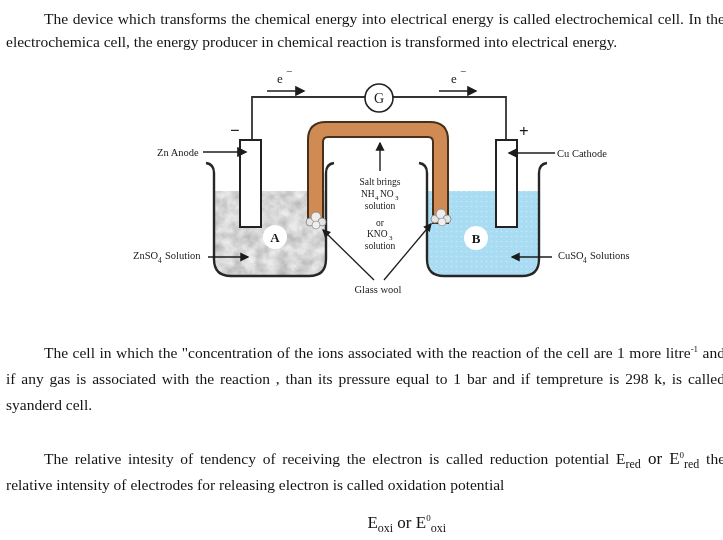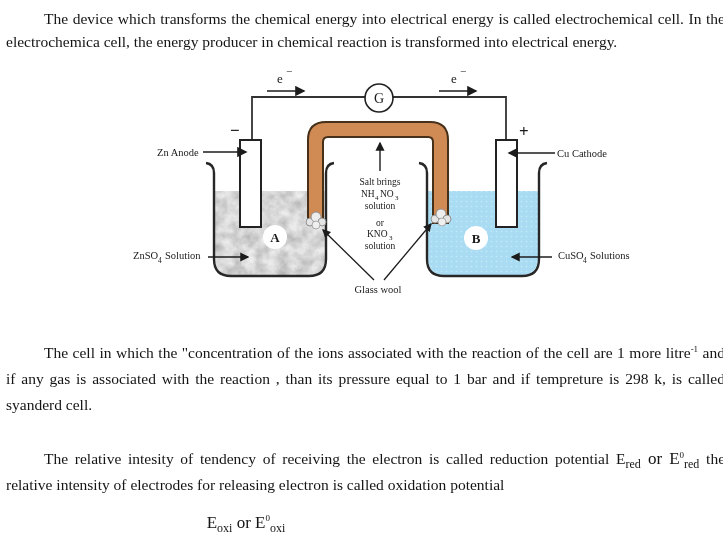--- a/index.html
+++ b/index.html
@@ -3,21 +3,21 @@
 <meta charset="utf-8">
 <style>
   html,body{margin:0;padding:0;width:723px;height:540px;overflow:hidden;background:#ffffff;}
   body{font-family:"Liberation Serif", serif;color:#141414;position:relative;}
   .page{position:absolute;inset:0;}
   .para{position:absolute;margin:4px;font-size:15.5px;line-height:26px;text-align:justify;left:2px;width:719px;}
   .intro{top:3px;line-height:23px;text-indent:38px;}
   .note{top:316px;text-indent:38px;text-align:left;}
   .std{top:336px;text-indent:38px;}
   .red{top:442px;text-indent:38px;}
-  .oxi{top:506px;left:42px;width:400px;text-align:center;font-size:17px;}
+  .oxi{top:506px;left:42px;width:400px;text-align:right;font-size:17px;}
   .supsm{font-size:9px;vertical-align:super;line-height:0;}
   .subsm{font-size:12px;vertical-align:sub;line-height:0;}
   .eterm{font-size:17px;}
   svg.diagram{position:absolute;top:60px;left:0;width:723px;height:250px;}
   svg text{font-family:"Liberation Serif", serif;fill:#1a1a1a;}
 </style>
 </head>
 <body>
 
 <div class="page">

